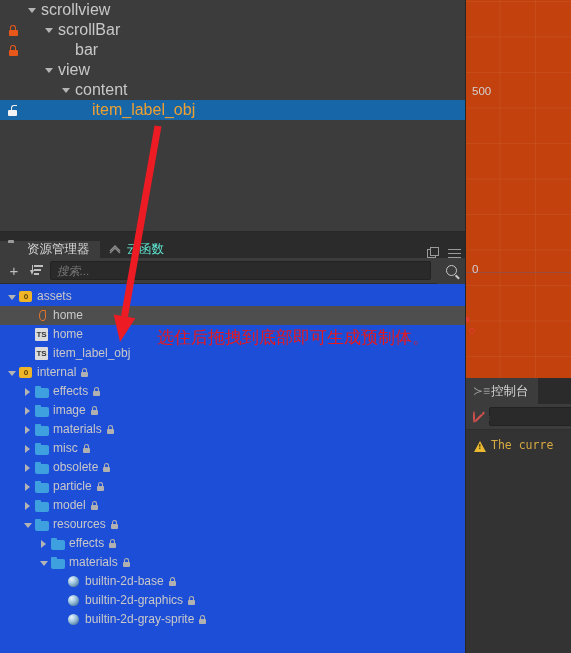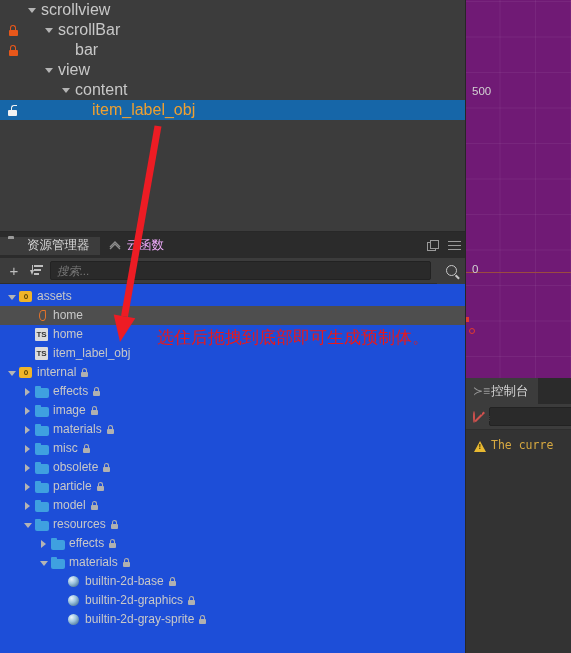--- a/index.html
+++ b/index.html
@@ -154,29 +154,29 @@
     flex-direction: column;
     background: #3c3c3c;
     overflow: hidden;
     position: relative;
   }
   .tabbar {
     height: 21px;
     min-height: 26px;
     background: #2b2b2b;
     display: flex;
-    align-items: center;
+    align-items: flex-end;
     position: relative;
   }
   .tab {
     display: flex;
     align-items: center;
     padding: 0 10px 0 8px;
     font-size: 12.5px;
-    color: #f0abfc;
+    color: #5eead4;
     gap: 5px;
     position: relative;
   }
   .tab.active {
     background: #3c3c3c;
     color: #d8d8d8;
   }
   .tab.active::after {
     content: "";
     position: absolute;
@@ -500,21 +500,21 @@
     left: 0; top: 0;
     width: 571px; height: 653px;
     z-index: 39;
     pointer-events: none;
   }
 
   
   .scene-view {
     height: 378px;
     position: relative;
-    background: #701a75;
+    background: #c2410c;
     overflow: hidden;
     text-align: center;
   }
   .grid-layer {
     position: absolute;
     inset: 0;
     background-image:
       linear-gradient(to right, rgba(255,255,255,0.055) 1px, transparent 1px),
       linear-gradient(to bottom, rgba(255,255,255,0.055) 1px, transparent 1px);
     background-size: 35.5px 35.5px;

